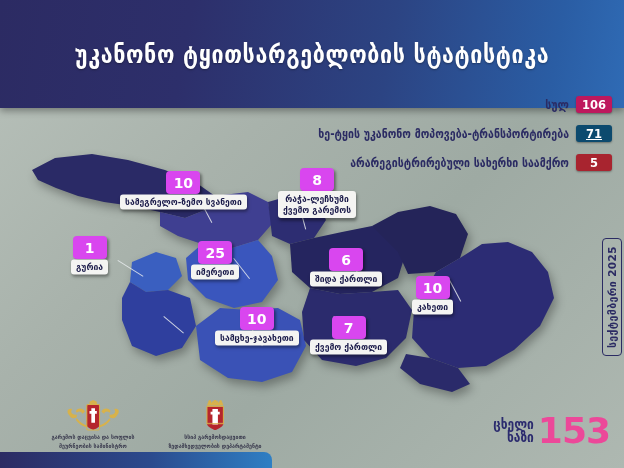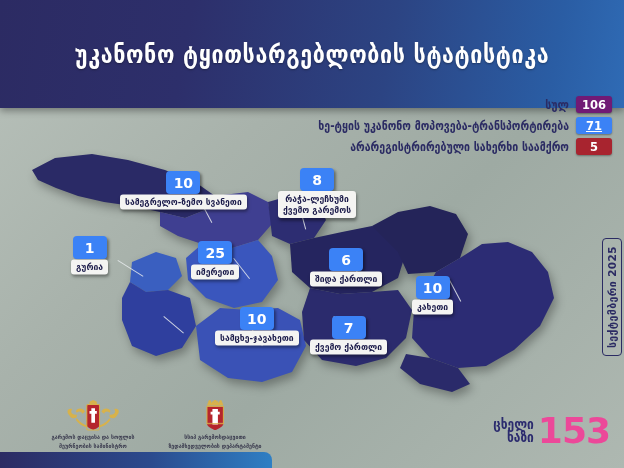--- a/index.html
+++ b/index.html
@@ -20,46 +20,46 @@
   }
   #header-title{
     color:#ffffff; font-size:21.5px; font-weight:bold; letter-spacing:.6px;
     text-shadow:0 1px 2px rgba(0,0,0,.35); white-space:nowrap;
     transform:scaleY(1.12);
   }
 
   
   #legend{
     position:absolute; right:12px; top:96px; width:400px;
-    display:flex; flex-direction:column; gap:4px; align-items:flex-end;
+    display:flex; flex-direction:column; gap:12px; align-items:flex-end;
   }
   .legend-row{ display:flex; align-items:center; justify-content:flex-end; gap:7px; }
   .legend-label{
     color:#2b2b63; font-size:10.6px; font-weight:bold; white-space:nowrap;
     transform:scaleY(1.1);
   }
   .legend-badge{
     width:36px; height:17px; border-radius:3px;
     display:flex; align-items:center; justify-content:center;
     color:#fff; font-size:11.5px; font-weight:bold;
     box-shadow:0 1px 2px rgba(0,0,0,.35);
   }
-  .badge-green{ background:#701a75; }
-  .badge-navy { background:#3b82f6;text-decoration:underline; }
+  .badge-green{ background:#be185d; }
+  .badge-navy { background:#0c4a6e;text-decoration:underline; }
   .badge-red  { background:#a8242f; }
 
   
   #map-wrap{ position:absolute; left:0; top:140px; width:600px; height:270px; }
   #map-svg{ position:absolute; left:0; top:0; width:600px; height:270px;
             filter:drop-shadow(3px 5px 5px rgba(0,0,0,.30)); }
 
   
   .marker{ position:absolute; display:flex; flex-direction:column; align-items:center; }
   .chip{
-    background:#3b82f6; color:#fff; font-size:14px; font-weight:bold;
+    background:#d946ef; color:#fff; font-size:14px; font-weight:bold;
     min-width:34px; height:23px; border-radius:4px;
     display:flex; align-items:center; justify-content:center;
     padding:0 6px; box-shadow:2px 2px 3px rgba(0,0,0,.40);
   }
   .plate{
     margin-top:1px; background:#f4f4f2; color:#1b1b4a;
     font-size:8.6px; font-weight:bold; border-radius:3px;
     padding:2px 5px; white-space:nowrap; text-align:center;
     box-shadow:1px 2px 3px rgba(0,0,0,.38); line-height:1.22;
     transform:scaleY(1.08);

